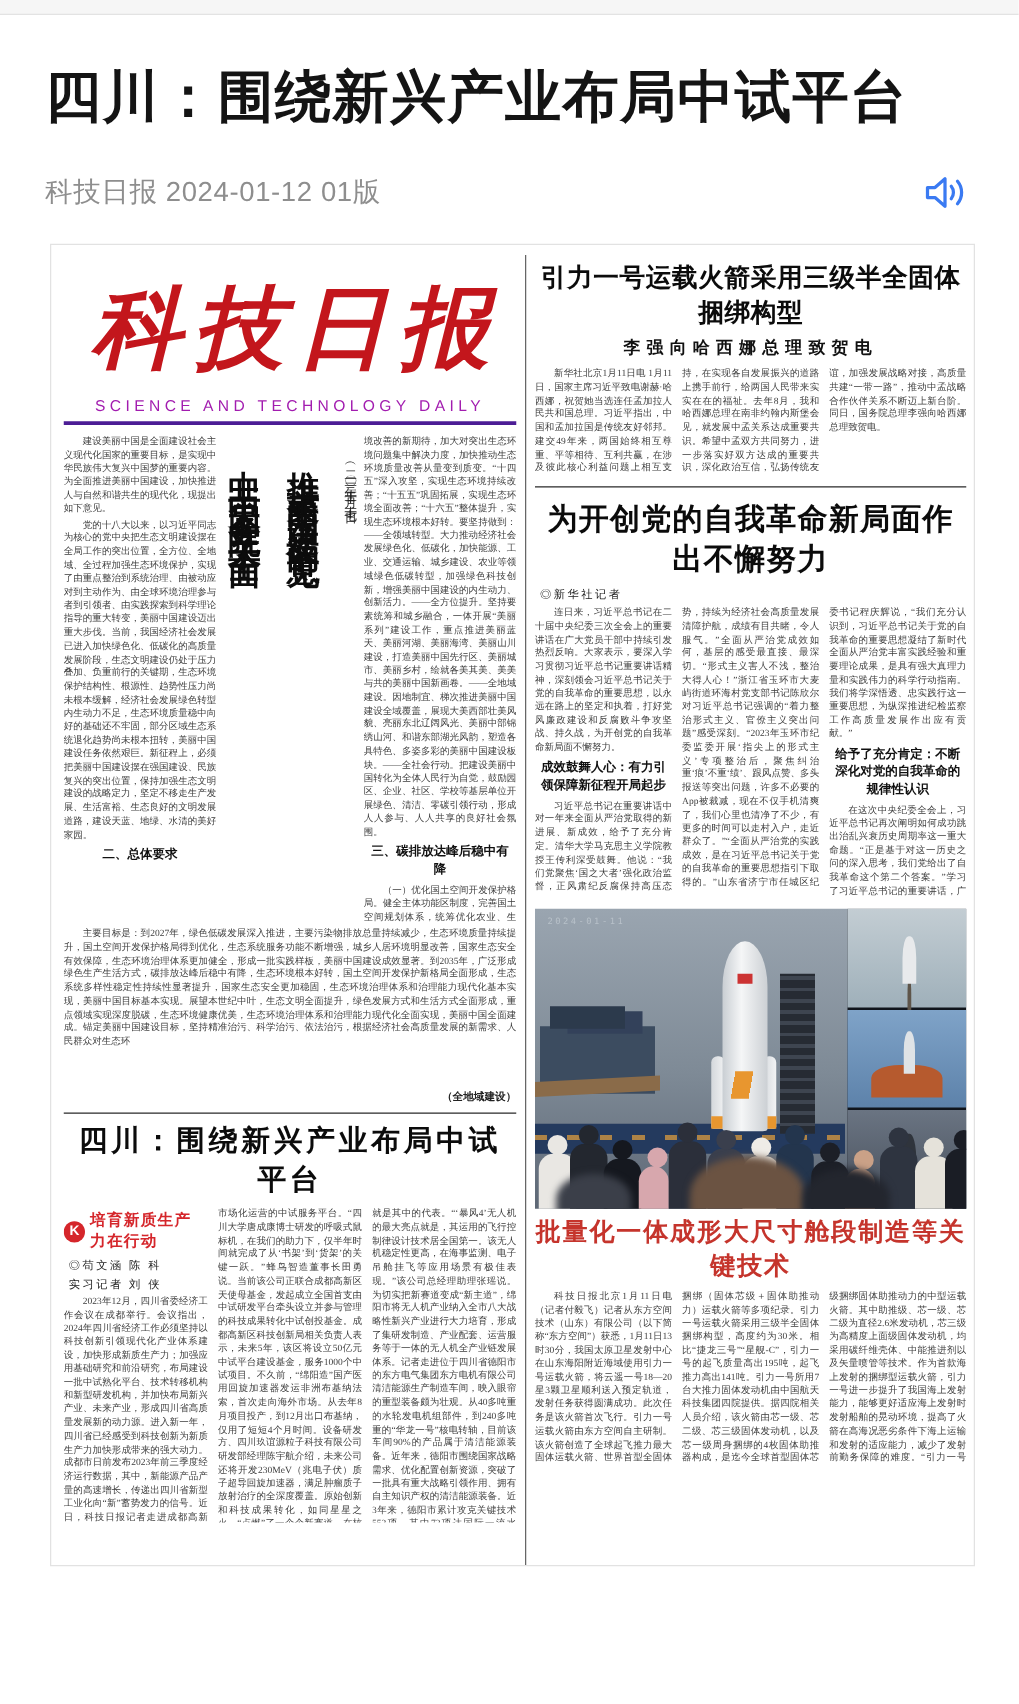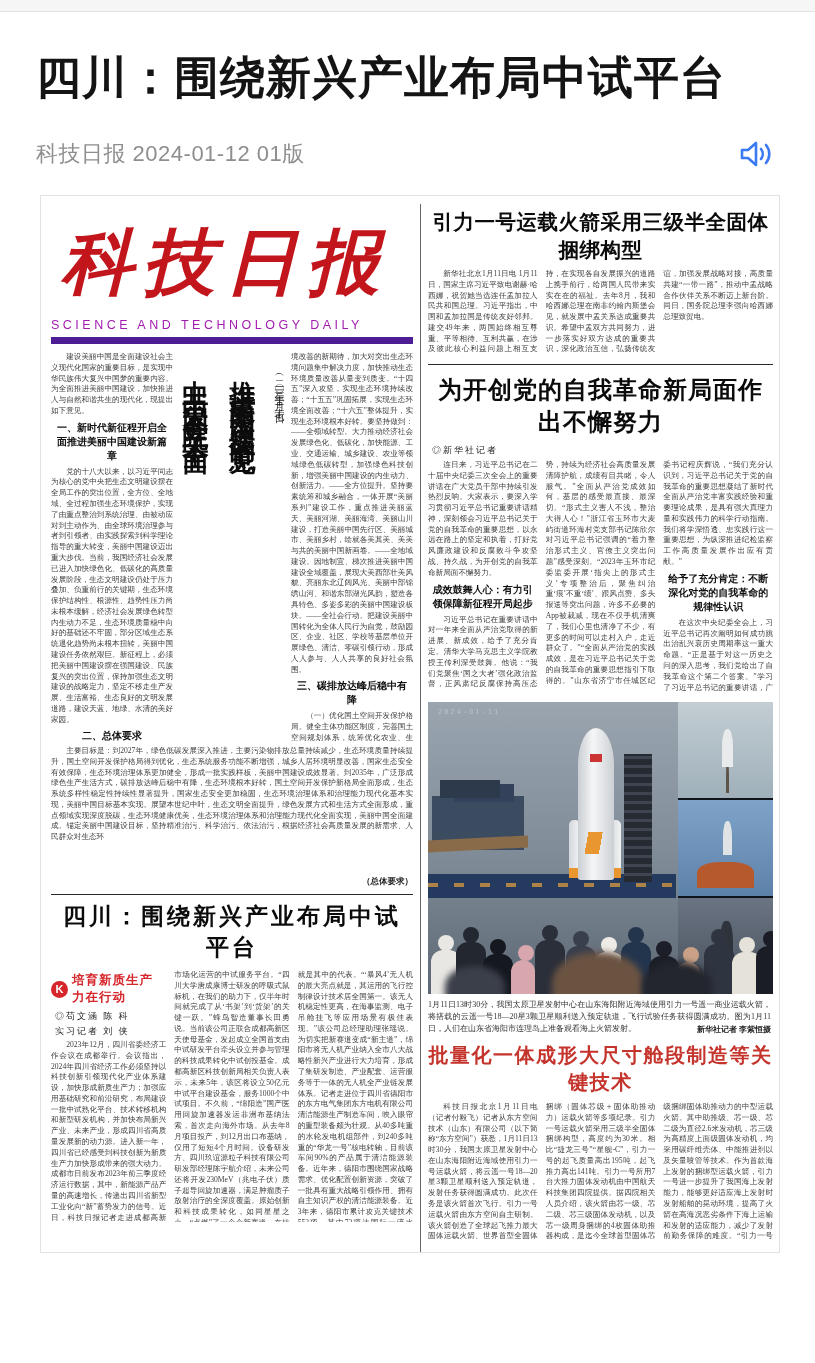--- a/index.html
+++ b/index.html
@@ -19,21 +19,21 @@
   .col-left { width:362px; flex:none; }
   .col-right { flex:1; border-left:1px solid #666; margin-left:7px; padding-left:7px; min-width:0; }
 
   .tiny { font-size:7.6px; line-height:1.42; color:#3d3d3d; text-align:justify; }
   .ind { text-indent:2em; }
   .sechead { font-size:10px; font-weight:bold; color:#101010; text-align:center; line-height:1.4; margin:4px 2px; }
   .jump { text-align:right; font-size:8.5px; font-weight:bold; color:#222; margin-top:2px; }
   .byline { font-size:9px; color:#222; letter-spacing:2px; margin:2px 0 2px 4px; }
 
   
-  .masthead { text-align:left; border-bottom:7px solid #4c1d95; padding:6px 0 5px; }
+  .masthead { text-align:center; border-bottom:3px solid #4c1d95; padding:6px 0 5px; }
   .calli { font-family:"DejaVu Serif", serif; font-style:italic; font-weight:bold; font-size:72px; line-height:104px; color:#c3161c; letter-spacing:10px; text-indent:10px; }
   .mast-en { font-size:12.5px; letter-spacing:3.5px; color:#a21caf; margin-top:4px; font-family:"Liberation Sans", sans-serif; }
   .mast-date { font-size:7.8px; color:#2e2e2e; margin-top:5px; letter-spacing:0.3px; }
 
   
   .opinion { margin-top:8px; }
   .op-top { display:flex; height:390px; overflow:hidden; }
   .op-side { width:122px; flex:none; overflow:hidden; }
   .op-side p { margin-bottom:2px; }
   .op-mid { flex:1; display:flex; justify-content:center; gap:12px; padding:8px 2px 4px; }
@@ -56,21 +56,21 @@
   .xi-hl { font-size:20.5px; font-weight:800; text-align:center; color:#0b0b0b; letter-spacing:0.5px; margin:4px 0 5px; font-family:"Liberation Sans", sans-serif; }
   .xi-sub { font-size:13.5px; font-weight:bold; text-align:center; letter-spacing:5px; margin:2px 0 7px; color:#111; }
   .xi-body { height:88px; }
   .reform { padding-top:6px; }
   .rf-hl { font-size:24px; font-weight:800; text-align:center; color:#0b0b0b; letter-spacing:1px; margin:3px 0 6px; font-family:"Liberation Sans", sans-serif; }
   .rf-sub { font-weight:bold; font-size:16px; line-height:1.5; text-align:center; color:#101010; margin-bottom:5px; }
   .rf-body { height:236px; margin-top:3px; }
   .rf-body p, .rk-body { margin-bottom:2px; }
 
   
-  .photo { position:relative; height:292px; margin-top:6px; background:linear-gradient(180deg,#9aa5b0,#7e8a96 55%,#5d6775); overflow:hidden; }
+  .photo { position:relative; height:240px; margin-top:6px; background:linear-gradient(180deg,#9aa5b0,#7e8a96 55%,#5d6775); overflow:hidden; }
   .photo .ts { position:absolute; top:6px; left:10px; font-family:"DejaVu Sans Mono", monospace; font-size:7px; color:#b8c1c9; letter-spacing:2px; z-index:5; }
   .ship { position:absolute; left:4px; top:94px; width:92px; height:54px; background:#3c4c60; }
   .ship:before { content:""; position:absolute; left:8px; top:-16px; width:60px; height:18px; background:#2c3a4c; box-shadow:14px 4px 0 #33415a; }
   .ship:after { content:""; position:absolute; left:-4px; bottom:0; width:100px; height:12px; background:#8a6b49; transform:skewY(-3deg); }
   .platform { position:absolute; left:0; top:172px; width:72%; height:24px; background:#243a5e; }
   .platform:after { content:""; position:absolute; top:9px; left:0; right:0; height:4px; background:repeating-linear-gradient(90deg,#e8a23c 0 10px, #243a5e 10px 26px); opacity:.7; }
   .rocket { position:absolute; left:150px; top:26px; width:36px; height:152px; background:linear-gradient(90deg,#c9ced3,#f5f6f7 42%,#ccd0d4); border-radius:50% 50% 4px 4px / 24% 24% 2px 2px; z-index:2; }
   .rocket:before { content:""; position:absolute; top:26px; left:12px; width:12px; height:8px; background:#c33; }
   .rocket .stripe { position:absolute; bottom:26px; left:0; right:0; height:22px; background:linear-gradient(100deg,transparent 26%, #e8962f 26%, #e8962f 62%, transparent 62%); }
   .booster { position:absolute; width:11px; height:58px; background:linear-gradient(90deg,#d4d8dc,#f2f3f4); top:118px; border-radius:5px 5px 2px 2px; z-index:1; }
@@ -140,38 +140,37 @@
     <div class="col-left">
       <div class="masthead">
         <div class="calli">科技日报</div>
         <div class="mast-en">SCIENCE  AND  TECHNOLOGY  DAILY</div>
       </div>
 
       <div class="opinion">
         <div class="op-top">
           <div class="op-side">
             <p class="tiny ind">建设美丽中国是全面建设社会主义现代化国家的重要目标，是实现中华民族伟大复兴中国梦的重要内容。为全面推进美丽中国建设，加快推进人与自然和谐共生的现代化，现提出如下意见。</p>
-            <h4 class="sechead">一、新时代新征程开启全面推进美丽中国建设新篇章</h4>
             <p class="tiny ind">党的十八大以来，以习近平同志为核心的党中央把生态文明建设摆在全局工作的突出位置，全方位、全地域、全过程加强生态环境保护，实现了由重点整治到系统治理、由被动应对到主动作为、由全球环境治理参与者到引领者、由实践探索到科学理论指导的重大转变，美丽中国建设迈出重大步伐。当前，我国经济社会发展已进入加快绿色化、低碳化的高质量发展阶段，生态文明建设仍处于压力叠加、负重前行的关键期，生态环境保护结构性、根源性、趋势性压力尚未根本缓解，经济社会发展绿色转型内生动力不足，生态环境质量稳中向好的基础还不牢固，部分区域生态系统退化趋势尚未根本扭转，美丽中国建设任务依然艰巨。新征程上，必须把美丽中国建设摆在强国建设、民族复兴的突出位置，保持加强生态文明建设的战略定力，坚定不移走生产发展、生活富裕、生态良好的文明发展道路，建设天蓝、地绿、水清的美好家园。</p>
             <h4 class="sechead">二、总体要求</h4>
 
           </div>
           <div class="op-mid">
             <div class="vt">中共中央国务院关于全面</div>
             <div class="vt">推进美丽中国建设的意见</div>
             <div class="vdate">（二〇二三年十二月二十七日）</div>
           </div>
           <div class="op-side">
             <p class="tiny">境改善的新期待，加大对突出生态环境问题集中解决力度，加快推动生态环境质量改善从量变到质变。“十四五”深入攻坚，实现生态环境持续改善；“十五五”巩固拓展，实现生态环境全面改善；“十六五”整体提升，实现生态环境根本好转。要坚持做到：——全领域转型。大力推动经济社会发展绿色化、低碳化，加快能源、工业、交通运输、城乡建设、农业等领域绿色低碳转型，加强绿色科技创新，增强美丽中国建设的内生动力、创新活力。——全方位提升。坚持要素统筹和城乡融合，一体开展“美丽系列”建设工作，重点推进美丽蓝天、美丽河湖、美丽海湾、美丽山川建设，打造美丽中国先行区、美丽城市、美丽乡村，绘就各美其美、美美与共的美丽中国新画卷。——全地域建设。因地制宜、梯次推进美丽中国建设全域覆盖，展现大美西部壮美风貌、亮丽东北辽阔风光、美丽中部锦绣山河、和谐东部湖光风韵，塑造各具特色、多姿多彩的美丽中国建设板块。——全社会行动。把建设美丽中国转化为全体人民行为自觉，鼓励园区、企业、社区、学校等基层单位开展绿色、清洁、零碳引领行动，形成人人参与、人人共享的良好社会氛围。</p>
             <h4 class="sechead">三、碳排放达峰后稳中有降</h4>
             <p class="tiny ind">（一）优化国土空间开发保护格局。健全主体功能区制度，完善国土空间规划体系，统筹优化农业、生态、城镇等各类空间布局。坚守生态保护红线，强化执法监管和保护修复，使全国生态保护红线面积保持在315万平方公里以上。坚决守住18亿亩耕地红线，确保可以长期稳定利用的耕地不再减少。严格管控城镇开发边界，推进城镇空间内涵式集约化绿色发展。严格河湖水域岸线空间管控，加强海岸和海岛资源国土空间管控，建立低效用海退出机制，除国家重大项目外，不再新增围填海。完善全域覆盖的生态环境分区管控体系，为发展“明底线”、“划边框”。</p>
           </div>
         </div>
         <div class="op-bottom tiny ind">主要目标是：到2027年，绿色低碳发展深入推进，主要污染物排放总量持续减少，生态环境质量持续提升，国土空间开发保护格局得到优化，生态系统服务功能不断增强，城乡人居环境明显改善，国家生态安全有效保障，生态环境治理体系更加健全，形成一批实践样板，美丽中国建设成效显著。到2035年，广泛形成绿色生产生活方式，碳排放达峰后稳中有降，生态环境根本好转，国土空间开发保护新格局全面形成，生态系统多样性稳定性持续性显著提升，国家生态安全更加稳固，生态环境治理体系和治理能力现代化基本实现，美丽中国目标基本实现。展望本世纪中叶，生态文明全面提升，绿色发展方式和生活方式全面形成，重点领域实现深度脱碳，生态环境健康优美，生态环境治理体系和治理能力现代化全面实现，美丽中国全面建成。锚定美丽中国建设目标，坚持精准治污、科学治污、依法治污，根据经济社会高质量发展的新需求、人民群众对生态环</div>
-        <div class="jump">（总体要求）</div>
+        <div class="jump">（全地域建设）</div>
       </div>
 
       <div class="sichuan">
         <h2 class="sc-hl">四川：围绕新兴产业布局中试平台</h2>
         <div class="sc-cols">
           <div class="sc-col">
             <div class="badge-row">
               <span class="klogo">K</span>
               <span class="badge">培育新质生产力在行动</span>
             </div>
@@ -187,20 +186,21 @@
           <div class="sc-col">
             <p class="tiny">就是其中的代表。“‘暴风4’无人机的最大亮点就是，其运用的飞行控制律设计技术居全国第一。该无人机稳定性更高，在海事监测、电子吊舱挂飞等应用场景有极佳表现。”该公司总经理助理张瑶说。为切实把新赛道变成“新主道”，绵阳市将无人机产业纳入全市八大战略性新兴产业进行大力培育，形成了集研发制造、产业配套、运营服务等于一体的无人机全产业链发展体系。记者走进位于四川省德阳市的东方电气集团东方电机有限公司清洁能源生产制造车间，映入眼帘的重型装备颇为壮观。从40多吨重的水轮发电机组部件，到240多吨重的“华龙一号”核电转轴，目前该车间90%的产品属于清洁能源装备。近年来，德阳市围绕国家战略需求、优化配置创新资源，突破了一批具有重大战略引领作用、拥有自主知识产权的清洁能源装备。近3年来，德阳市累计攻克关键技术552项，其中72项达国际一流水平。下一步，德阳市将聚焦关键技术“策源地”，打造世界先进的清洁能源装备创新策源中心，并抢占氢能、光伏发电等新兴领域制高点。力争到2025年，该市清洁能源装备制造产业产值突破1000亿元。四川省科技厅相关负责人表示，当前四川省正与重庆市共建重点实验室，聚焦人工智能、生物技术等领域，开展基础研究和前沿技术研究，“强强联合”培育新质生产力。</p>
           </div>
         </div>
       </div>
     </div>
 
     <div class="col-right">
       <div class="xi">
         <h2 class="xi-hl">引力一号运载火箭采用三级半全固体捆绑构型</h2>
+        <h3 class="xi-sub">李强向哈西娜总理致贺电</h3>
         <div class="cols3 tiny ind xi-body">新华社北京1月11日电 1月11日，国家主席习近平致电谢赫·哈西娜，祝贺她当选连任孟加拉人民共和国总理。习近平指出，中国和孟加拉国是传统友好邻邦。建交49年来，两国始终相互尊重、平等相待、互利共赢，在涉及彼此核心利益问题上相互支持，在实现各自发展振兴的道路上携手前行，给两国人民带来实实在在的福祉。去年8月，我和哈西娜总理在南非约翰内斯堡会见，就发展中孟关系达成重要共识。希望中孟双方共同努力，进一步落实好双方达成的重要共识，深化政治互信，弘扬传统友谊，加强发展战略对接，高质量共建“一带一路”，推动中孟战略合作伙伴关系不断迈上新台阶。同日，国务院总理李强向哈西娜总理致贺电。</div>
       </div>
 
       <div class="reform">
         <h2 class="rf-hl">为开创党的自我革命新局面作出不懈努力</h2>
         <div class="byline">◎新华社记者</div>
         <div class="cols3 rf-body">
           <p class="tiny ind">连日来，习近平总书记在二十届中央纪委三次全会上的重要讲话在广大党员干部中持续引发热烈反响。大家表示，要深入学习贯彻习近平总书记重要讲话精神，深刻领会习近平总书记关于党的自我革命的重要思想，以永远在路上的坚定和执着，打好党风廉政建设和反腐败斗争攻坚战、持久战，为开创党的自我革命新局面不懈努力。</p>
           <h4 class="sechead">成效鼓舞人心：有力引领保障新征程开局起步</h4>
           <p class="tiny ind">习近平总书记在重要讲话中对一年来全面从严治党取得的新进展、新成效，给予了充分肯定。清华大学马克思主义学院教授王传利深受鼓舞。他说：“我们党聚焦‘国之大者’强化政治监督，正风肃纪反腐保持高压态势，持续为经济社会高质量发展清障护航，成绩有目共睹，令人服气。”全面从严治党成效如何，基层的感受最直接、最深切。“形式主义害人不浅，整治大得人心！”浙江省玉环市大麦屿街道环海村党支部书记陈欣尔对习近平总书记强调的“着力整治形式主义、官僚主义突出问题”感受深刻。“2023年玉环市纪委监委开展‘指尖上的形式主义’专项整治后，聚焦纠治重‘痕’不重‘绩’、跟风点赞、多头报送等突出问题，许多不必要的App被裁减，现在不仅手机清爽了，我们心里也清净了不少，有更多的时间可以走村入户，走近群众了。”“全面从严治党的实践成效，是在习近平总书记关于党的自我革命的重要思想指引下取得的。”山东省济宁市任城区纪委书记程庆辉说，“我们充分认识到，习近平总书记关于党的自我革命的重要思想凝结了新时代全面从严治党丰富实践经验和重要理论成果，是具有强大真理力量和实践伟力的科学行动指南。我们将学深悟透、忠实践行这一重要思想，为纵深推进纪检监察工作高质量发展作出应有贡献。”</p>
@@ -237,24 +237,20 @@
             <i></i>
             <i></i>
             <i></i>
             <i></i>
             <i></i>
         </div>
         <div class="blurhead bh1"></div>
         <div class="blurhead bh2"></div>
         <div class="blurhead bh3"></div>
       </div>
-      <div class="caption">
-        <span class="cap">1月11日13时30分，我国太原卫星发射中心在山东海阳附近海域使用引力一号遥一商业运载火箭，将搭载的云遥一号18—20星3颗卫星顺利送入预定轨道，飞行试验任务获得圆满成功。图为1月11日，人们在山东省海阳市连理岛上准备观看海上火箭发射。</span>
-        <span class="credit">新华社记者 李紫恒摄</span>
-      </div>
 
       <div class="rocketart">
         <h2 class="rk-hl">批量化一体成形大尺寸舱段制造等关键技术</h2>
         <div class="cols3 tiny ind rk-body">科技日报北京1月11日电（记者付毅飞）记者从东方空间技术（山东）有限公司（以下简称“东方空间”）获悉，1月11日13时30分，我国太原卫星发射中心在山东海阳附近海域使用引力一号运载火箭，将云遥一号18—20星3颗卫星顺利送入预定轨道，发射任务获得圆满成功。此次任务是该火箭首次飞行。引力一号运载火箭由东方空间自主研制。该火箭创造了全球起飞推力最大固体运载火箭、世界首型全固体捆绑（固体芯级＋固体助推动力）运载火箭等多项纪录。引力一号运载火箭采用三级半全固体捆绑构型，高度约为30米。相比“捷龙三号”“星舰-C”，引力一号的起飞质量高出195吨，起飞推力高出141吨。引力一号所用7台大推力固体发动机由中国航天科技集团四院提供。据四院相关人员介绍，该火箭由芯一级、芯二级、芯三级固体发动机，以及芯一级周身捆绑的4枚固体助推器构成，是迄今全球首型固体芯级捆绑固体助推动力的中型运载火箭。其中助推级、芯一级、芯二级为直径2.6米发动机，芯三级为高精度上面级固体发动机，均采用碳纤维壳体、中能推进剂以及矢量喷管等技术。作为首款海上发射的捆绑型运载火箭，引力一号进一步提升了我国海上发射能力，能够更好适应海上发射时发射船舶的晃动环境，提高了火箭在高海况恶劣条件下海上运输和发射的适应能力，减少了发射前勤务保障的难度。“引力一号作为中型捆绑运载火箭，在专业耦合程度、大型设备生产，乃至日常使用流程及保障方面，都与小型火箭有很大差异。”东方空间联席首席执行官、引力一号总设计师兼总指挥布向伟说。引力一号运载火箭于2021年3月立项，东方空间研制团队攻克了海陆通用中型运载火箭总体设计及试验、捆绑固体运载火箭多学科耦合优化设计、批量化一体成形大尺寸舱段制造等关键技术。</div>
       </div>
 
     </div>
 
   </div>
 </div>

